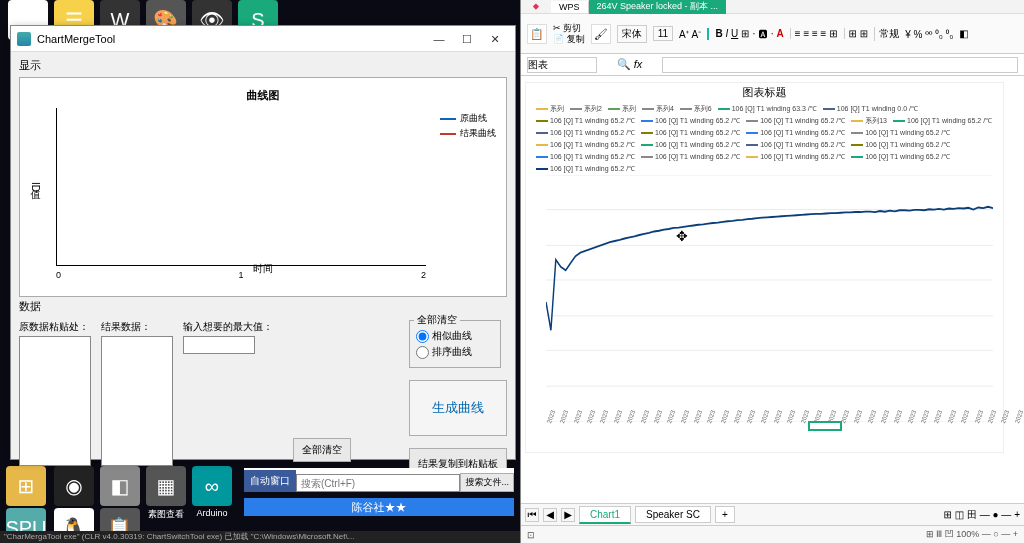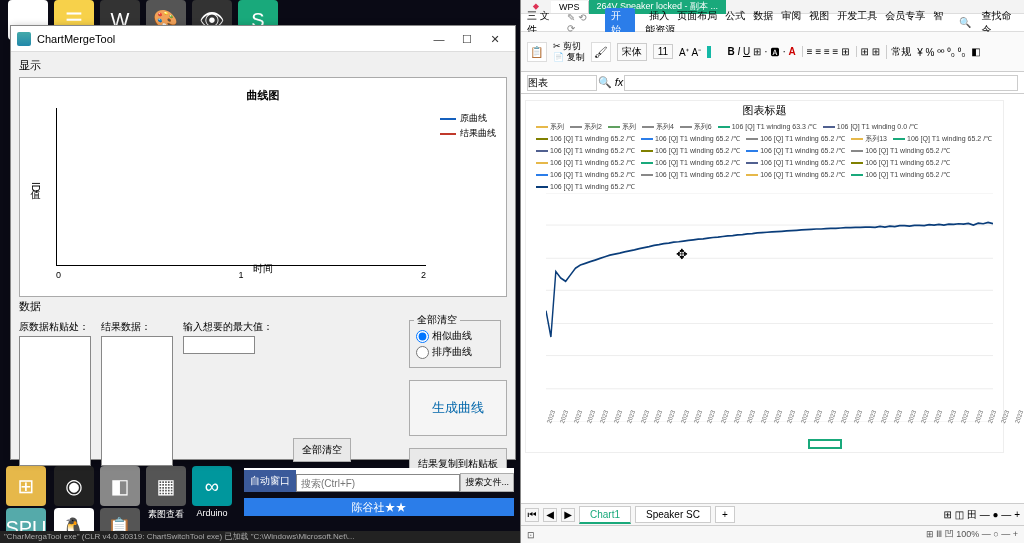--- a/index.html
+++ b/index.html
@@ -57,21 +57,21 @@
 
 
 .wps { position: absolute; left: 520px; top: 0; right: 0; height: 543px; background: #fff; border-left: 1px solid #888; display: flex; flex-direction: column; }
 .wps-titles { height: 14px; display: flex; font-size: 9px; background: #f3f3f3; border-bottom: 1px solid #ddd; align-items: center; }
 .wps-titles .tab1 { background: #fff; padding: 1px 8px; border-right: 1px solid #ccc; }
 .wps-titles .tab2 { background: #19a97b; color: #fff; padding: 1px 8px; }
 .wps-menu { display: flex; align-items: center; gap: 10px; padding: 1px 6px; font-size: 10px; border-bottom: 1px solid #ddd; background: #fff; height: 18px; }
 .wps-menu .home { background: #2b7de9; color: #fff; padding: 1px 6px; border-radius: 2px; }
 .wps-ribbon { display: flex; align-items: center; gap: 6px; padding: 4px 6px; border-bottom: 1px solid #ccc; background: #fafafa; height: 40px; font-size: 10px; }
 .ribbtn { width: 20px; height: 20px; border: 1px solid #ddd; background: #fff; text-align: center; line-height: 18px; font-size: 11px; cursor: pointer; }
-.wps-formula { display: flex; align-items: center; gap: 1px; padding: 2px 6px; height: 22px; border-bottom: 1px solid #ccc; }
+.wps-formula { display: flex; align-items: center; gap: 20px; padding: 2px 6px; height: 22px; border-bottom: 1px solid #ccc; }
 .wps-formula input { border: 1px solid #ccc; height: 16px; font-size: 10px; }
 
 .wps-chart { flex: 1; position: relative; background: #fff; overflow: hidden; }
 .wps-chart-inner { position: absolute; left: 4px; top: 6px; right: 20px; bottom: 50px; border: 1px solid #eee; }
 .wps-chart-title { text-align: center; font-size: 11px; padding: 2px 0; }
 .wps-legend { padding: 2px 10px; font-size: 7px; line-height: 10px; color: #444; display: flex; flex-wrap: wrap; gap: 2px 6px; }
 .wps-leg { display: inline-flex; align-items: center; }
 .wps-leg .sw { width: 12px; height: 2px; margin-right: 2px; }
 .wps-plot { position: absolute; left: 20px; right: 10px; top: 92px; bottom: 30px; }
 .wps-plot svg { width: 100%; height: 100%; }
@@ -228,39 +228,31 @@
     <span class="btn" style="font-size:9px;padding:2px 4px">搜索文件...</span>
   </div>
   <div class="vid-bar">陈谷社★★</div>
 
   <div class="wps">
     <div class="wps-titles">
       <span style="width:30px;text-align:center;color:#d35;">⬥</span>
       <span class="tab1">WPS</span>
       <span class="tab2">264V Speaker locked  - 副本 ...</span>
     </div>
-    <div class="wps-menu">
-      <span>三 文件</span>
-      <span style="color:#888">✎ ⟲ ⟳</span>
-      <span class="home">开始</span>
-      <span id="menuitems"><span style="margin:0 4px">插入</span><span style="margin:0 4px">页面布局</span><span style="margin:0 4px">公式</span><span style="margin:0 4px">数据</span><span style="margin:0 4px">审阅</span><span style="margin:0 4px">视图</span><span style="margin:0 4px">开发工具</span><span style="margin:0 4px">会员专享</span><span style="margin:0 4px">智能资源</span></span>
-      <span style="margin-left:auto;color:#888">🔍</span>
-      <span>查找命令</span>
-    </div>
     <div class="wps-ribbon">
       <span class="ribbtn">📋</span>
       <div style="font-size:9px;line-height:11px">
         <div>✂ <span>剪切</span></div>
         <div>📄 <span>复制</span></div>
       </div>
       <span class="ribbtn">🖌</span>
       <span style="border:1px solid #ccc;padding:1px 4px">宋体</span>
       <span style="border:1px solid #ccc;padding:1px 4px">11</span>
       <span>A⁺ A⁻</span>
-      <span style="border-left:4px solid #14b8a6;padding-left:16px"><b>B</b> <i>I</i> <u>U</u> ⊞ · 🅰 · <b style="color:#c00">A</b></span>
+      <span style="border-left:2px solid #14b8a6;padding-left:6px"><b>B</b> <i>I</i> <u>U</u> ⊞ · 🅰 · <b style="color:#c00">A</b></span>
       <span style="border-left:1px solid #ccc;padding-left:4px">≡ ≡ ≡ ≡ ⊞</span>
       <span style="border-left:1px solid #ccc;padding-left:4px">⊞ ⊞</span>
       <span style="border-left:1px solid #ccc;padding-left:4px">常规</span>
       <span>¥ % ºº ⁰₀ ⁰₀</span>
       <span>◧</span>
     </div>
     <div class="wps-formula">
       <input style="width: 70px;" value="图表">
       <span>🔍 <i>fx</i></span>
       <input style="flex: 1 1 0%;">

